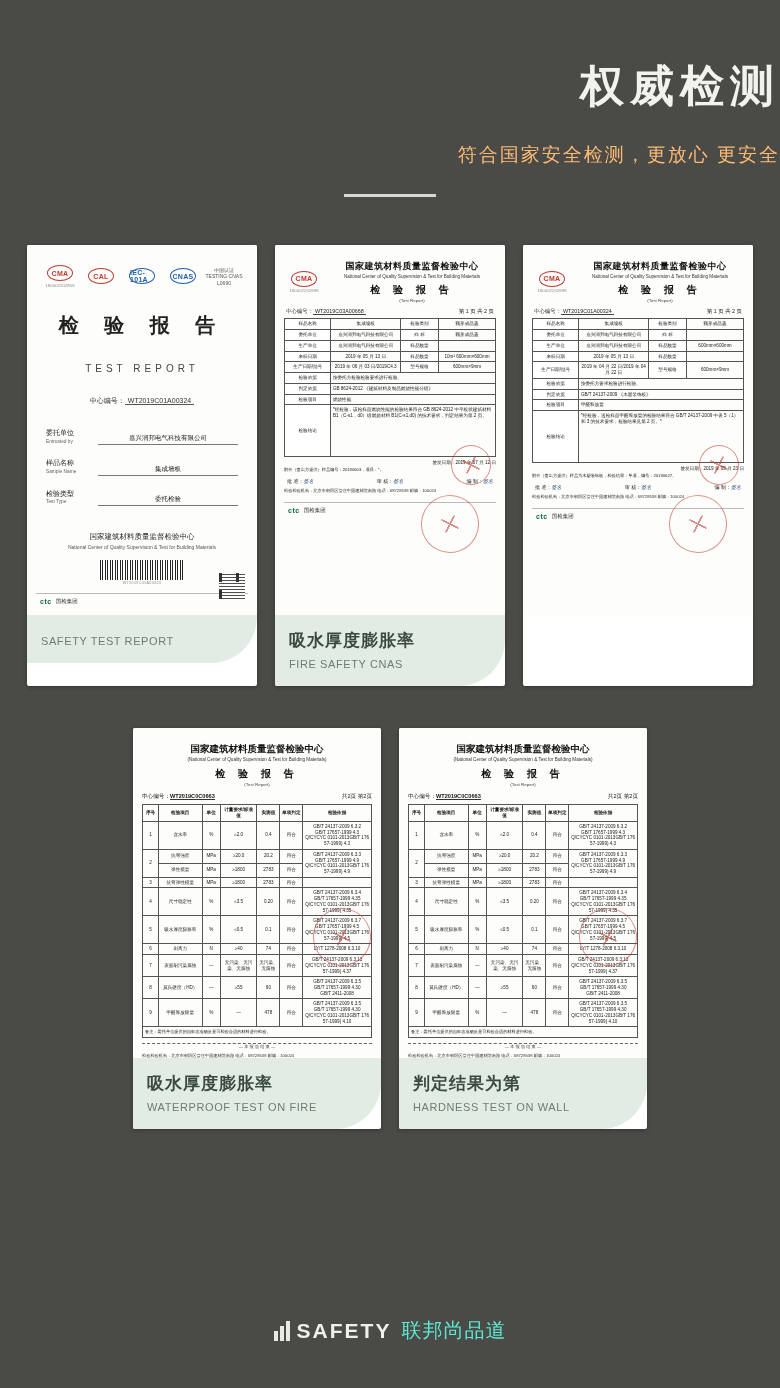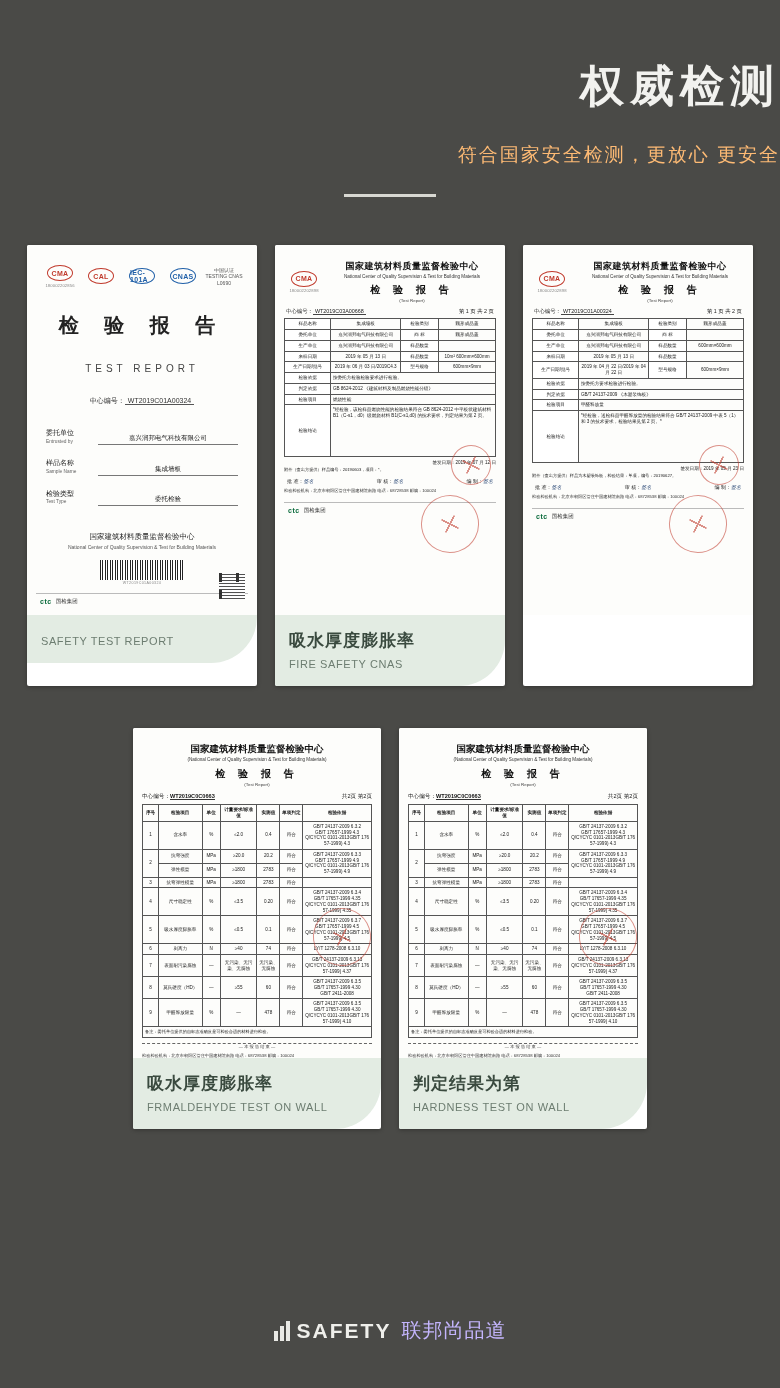--- a/index.html
+++ b/index.html
@@ -161,21 +161,21 @@
     position:absolute; left:0; right:0; bottom:44px;
     display:flex; align-items:center; justify-content:center; gap:10px;
   }
   .footer .mark { display:flex; align-items:center; gap:7px; }
   .footer .bars { display:flex; gap:2px; align-items:flex-end; }
   .footer .bars i { display:block; width:4px; background:#e9e9e5; }
   .footer .bars i:nth-child(1){height:10px;}
   .footer .bars i:nth-child(2){height:15px;}
   .footer .bars i:nth-child(3){height:20px;}
   .footer .en { font-size:21px; font-weight:bold; letter-spacing:2px; color:#efefeb; }
-  .footer .cn { font-size:20px; letter-spacing:1px; color:#c4b5fd; }
+  .footer .cn { font-size:20px; letter-spacing:1px; color:#5eead4; }
 </style>
 </head>
 <body>
 
 <div class="header">
   <div class="h1">权威检测</div>
   <div class="h2">符合国家安全检测，更放心 更安全</div>
   <div class="rule"></div>
 </div>
 
@@ -573,21 +573,21 @@
       <div class="dashrule">— 本 报 告 结 束 —</div>
       <div class="addr">检验检验机构：北京市朝阳区管庄中国建材院南路  电话：68728538  邮编：100024</div>
       <div class="ctc-bar">
         <span class="ctc-logo">ctc</span>
         <span class="ctc-txt">国检集团</span>
       </div>
       <div class="stamp" style="right:10px;bottom:92px;"></div>
     </div>
     <div class="caption">
       <div class="cn">吸水厚度膨胀率</div>
-      <div class="en">FRMALDEHYDE TEST ON WALL</div>
+      <div class="en">WATERPROOF TEST ON FIRE</div>
     </div>
   </div>
 
   <div class="card tall">
     <div class="doc" style="height:330px;">
       <div class="d4-head">
         <div class="cn">国家建筑材料质量监督检验中心</div>
         <div class="en">(National Center of Quality Supervision &amp; Test for Building Materials)</div>
         <div class="rep">检 验 报 告</div>
         <div class="repen">(Test Report)</div>

